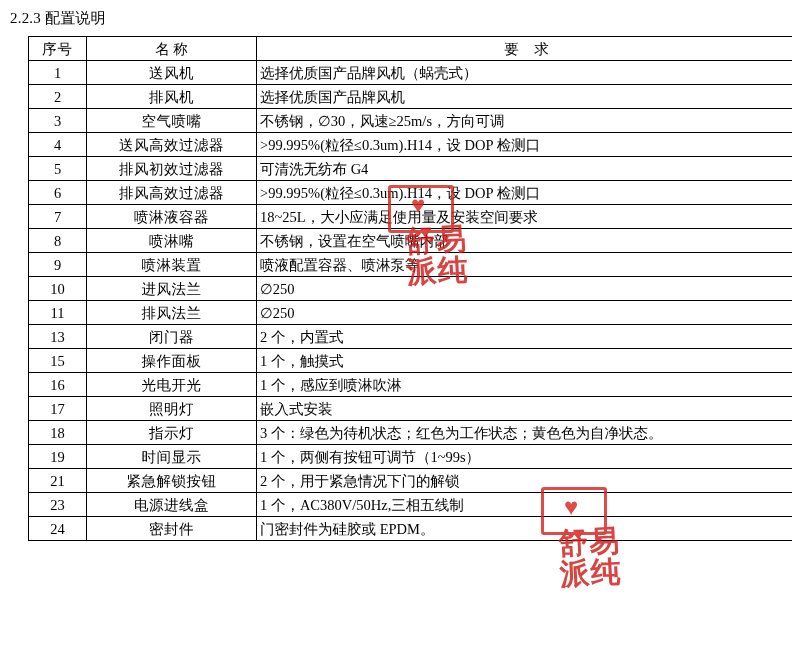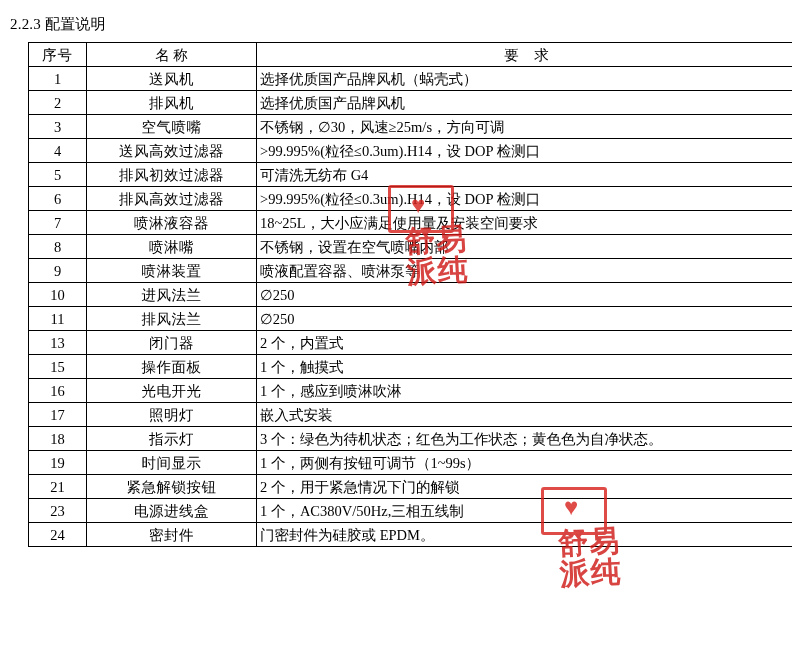--- a/index.html
+++ b/index.html
@@ -13,21 +13,21 @@
     font-family: "Liberation Serif", "DejaVu Serif", serif;
     color: #000000;
     position: relative;
     overflow: hidden;
   }
   .page {
     position: relative;
     width: 716px;
     height: 672px;
     box-sizing: border-box;
-    padding: 14px 8px 0 8px;
+    padding: 8px 8px 0 8px;
   }
   .section-heading {
     font-family: "Liberation Serif", "DejaVu Serif", serif;
     font-size: 15px;
     line-height: 20px;
     margin: 0 0 8px 2px;
     letter-spacing: 0.2px;
   }
   table.spec {
     border-collapse: collapse;

